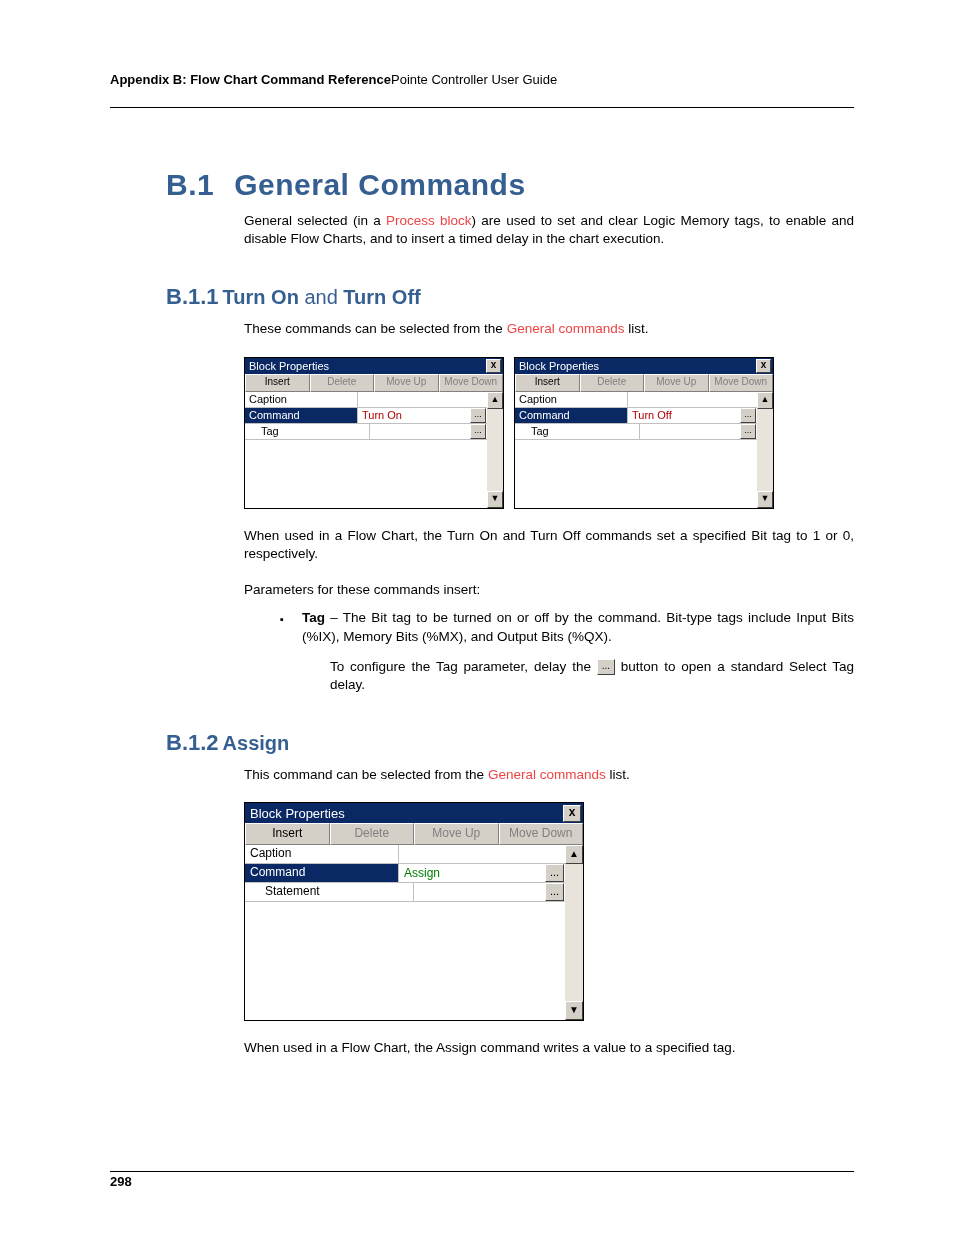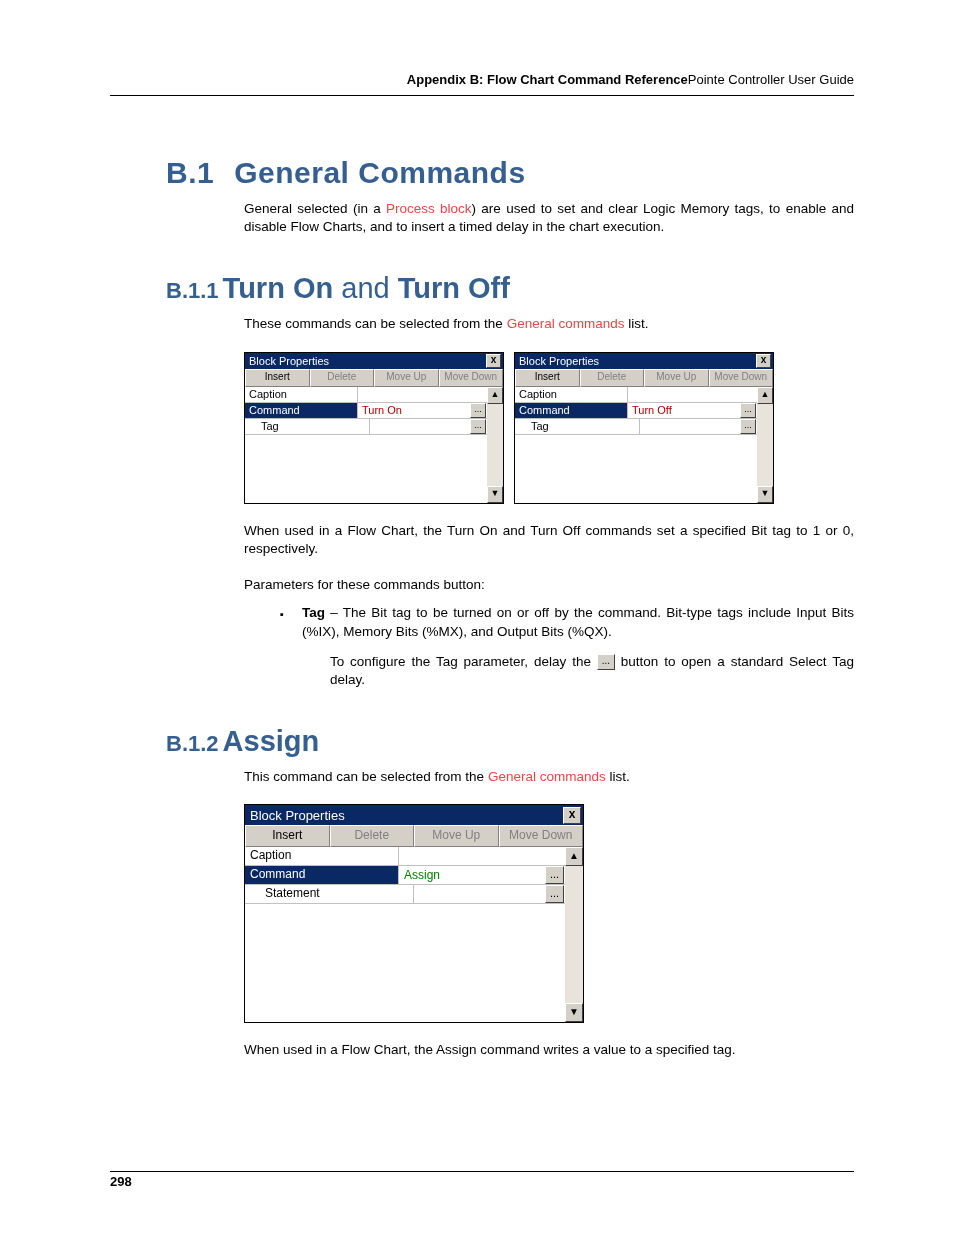--- a/index.html
+++ b/index.html
@@ -10,44 +10,44 @@
   }
   .page {
     width: 954px;
     height: 1235px;
     box-sizing: border-box;
     padding: 72px 100px 40px 110px;
     position: relative;
   }
   .hdr {
     display: flex;
-    justify-content: flex-end;
+    justify-content: flex-start;
     font-size: 13px;
-    padding-bottom: 8px;
+    padding-bottom: 20px;
     border-bottom: 1.5px solid #000;
   }
   .hdr-left { font-family: Verdana, Arial, sans-serif; }
   .hdr-left b { font-weight: bold; }
   .hdr-right { font-family: Liberation Sans, sans-serif; }
   .h1row {
     display: flex;
     gap: 20px;
     margin-top: 60px;
     margin-left: 56px;
     align-items: baseline;
   }
   .h1row .num { font-size: 30px; color:#365f91; font-family:Arial, sans-serif; font-weight:bold; letter-spacing:0.5px;}
   .h1row .title { font-size: 30px; color:#365f91; font-family:Arial, sans-serif; font-weight:bold; letter-spacing:0.5px;}
   .h2row {
     display:flex; gap:4px;
     margin-left:56px;
     align-items: baseline;
   }
   .h2row .num { font-size:22px; color:#365f91; font-family:Arial, sans-serif; font-weight:bold;}
-  .h2row .title { font-size:29px; color:#365f91; font-family:Arial, sans-serif; font-weight:bold;}
+  .h2row .title { font-size:20px; color:#365f91; font-family:Arial, sans-serif; font-weight:bold;}
   .h2row .title .plain { font-weight: normal; color:#365f91;}
   .body-text {
     margin-left: 134px;
     font-size: 13.5px;
     line-height: 1.35;
     text-align: justify;
   }
   .body-text .greenlink { color:#ef4444; }
   .ul {
     margin-left: 170px;
@@ -333,21 +333,21 @@
           <div class="track"></div>
           <div class="arrow">▼</div>
         </div>
       </div>
     </div>
   </div>
 
   <div class="gap-md"></div>
   <div class="body-text">When used in a Flow Chart, the Turn On and Turn Off commands set a specified Bit tag to 1 or 0, respectively.</div>
   <div class="gap-md"></div>
-  <div class="body-text">Parameters for these commands button:</div>
+  <div class="body-text">Parameters for these commands insert:</div>
   <div class="gap-sm"></div>
 
   <div class="ul">
     <div class="bullet">
       <div class="mark">▪</div>
       <div>
         <b>Tag</b><span> – The Bit tag to be turned on or off by the command. Bit-type tags include Input Bits (%IX), Memory Bits (%MX), and Output Bits (%QX).</span>
         <div class="cont">
           <span>To configure the Tag parameter, delay the </span><span class="inline-ell">...</span><span> button to open a standard </span><span class="greenlink">Select Tag</span><span> delay.</span>
         </div>

